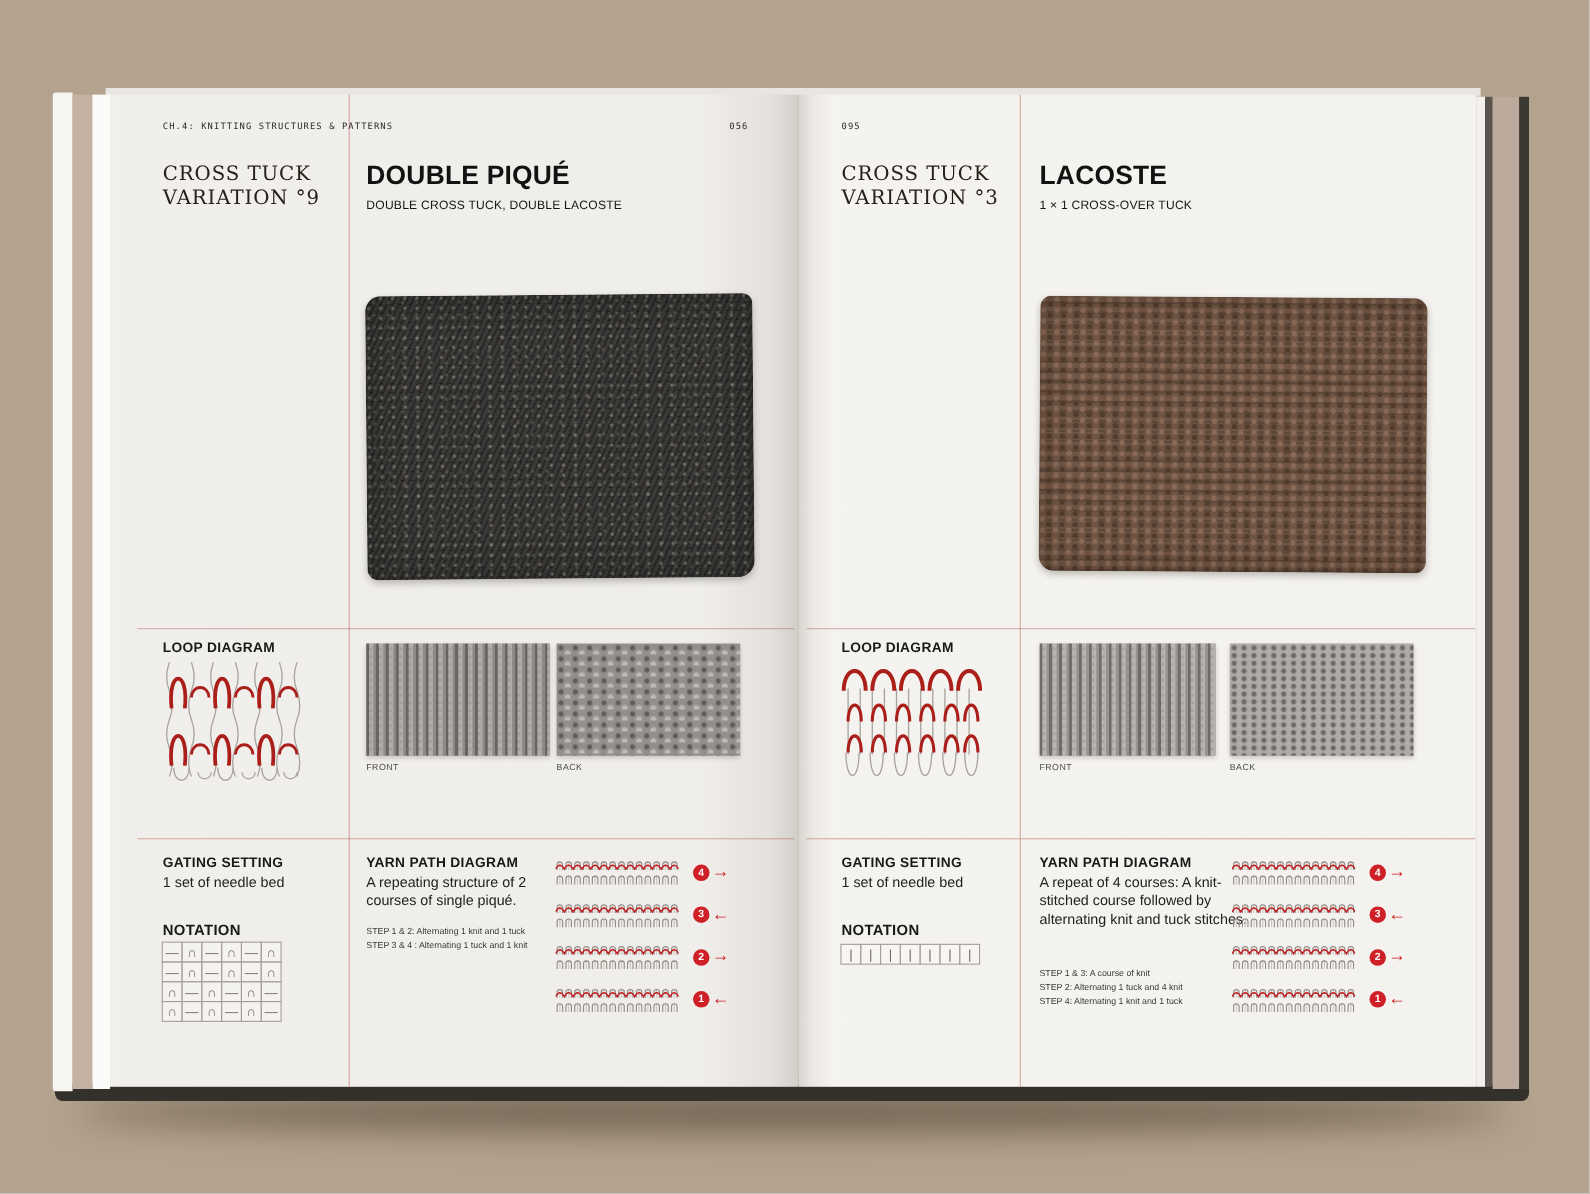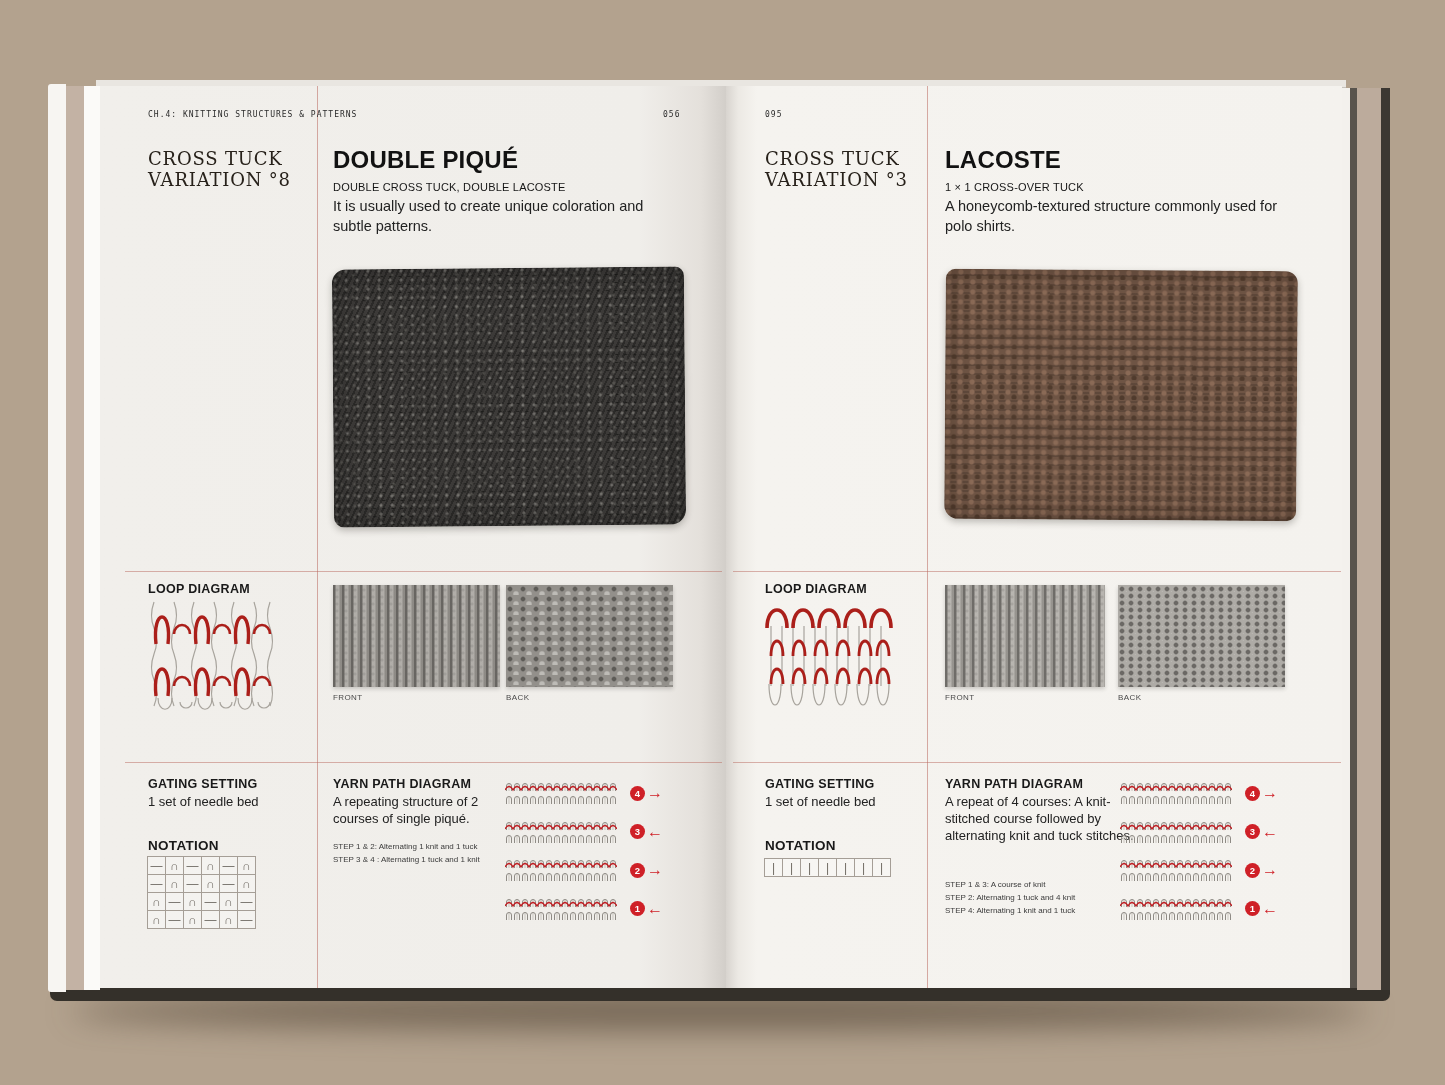--- a/index.html
+++ b/index.html
@@ -105,26 +105,25 @@
   <div class="abs page-left">
     <div class="abs vrule" style="left:217px;top:0;height:902px;"></div>
     <div class="abs hrule" style="left:25px;top:485px;width:597px;"></div>
     <div class="abs hrule" style="left:25px;top:676px;width:597px;"></div>
 
     <div class="abs mono-head" style="left:48px;top:24px;text-align:right;">CH.4: KNITTING STRUCTURES &amp; PATTERNS</div>
     <div class="abs mono-head" style="left:563px;top:24px;">056</div>
 
     <div class="abs serif-title" style="left:48px;top:62px;">
       <span style="display:block;">CROSS TUCK</span>
-      <span style="display:block;">VARIATION °8</span>
+      <span style="display:block;">VARIATION °9</span>
     </div>
 
     <div class="abs main-title" style="left:233px;top:60px;">DOUBLE PIQUÉ</div>
     <div class="abs sub-title" style="left:233px;top:95px;">DOUBLE CROSS TUCK, DOUBLE LACOSTE</div>
-    <div class="abs descr" style="left:233px;top:111px;width:335px;">It is usually used to create unique coloration and subtle patterns.</div>
 
     <div class="abs swatch-dark" style="left:233px;top:182px;width:352px;height:258px;"></div>
 
     <div class="abs sec-label" style="left:48px;top:496px;">LOOP DIAGRAM</div>
     <div class="abs" style="left:46px;top:512px;">
       <svg width="130" height="118" viewBox="0 0 130 118">
         <g stroke="#a8a49d" stroke-width="1.2" fill="none">
           <path d="M8 4 q-5 14 0 26 q5 14 0 26 q-5 14 0 26 q5 14 0 26"></path>
           <path d="M28 4 q5 14 0 26 q-5 14 0 26 q5 14 0 26 q-5 14 0 26"></path>
           <path d="M48 4 q-5 14 0 26 q5 14 0 26 q-5 14 0 26 q5 14 0 26"></path>
@@ -256,21 +255,20 @@
 
     <div class="abs mono-head" style="left:39px;top:24px;">095</div>
 
     <div class="abs serif-title" style="left:39px;top:62px;">
       <span style="display:block;">CROSS TUCK</span>
       <span style="display:block;">VARIATION °3</span>
     </div>
 
     <div class="abs main-title" style="left:219px;top:60px;">LACOSTE</div>
     <div class="abs sub-title" style="left:219px;top:95px;">1 × 1 CROSS-OVER TUCK</div>
-    <div class="abs descr" style="left:219px;top:111px;width:345px;">A honeycomb-textured structure commonly used for polo shirts.</div>
 
     <div class="abs swatch-brown" style="left:219px;top:184px;width:352px;height:250px;"></div>
 
     <div class="abs sec-label" style="left:39px;top:496px;">LOOP DIAGRAM</div>
     <div class="abs" style="left:37px;top:512px;">
       <svg width="130" height="118" viewBox="0 0 130 118">
         <g stroke="#a8a49d" stroke-width="1.2" fill="none">
           <path d="M8 28 V88 M19 28 V88 M30 28 V88 M41 28 V88 M52 28 V88 M63 28 V88 M74 28 V88 M85 28 V88 M96 28 V88 M107 28 V88 M118 28 V88"></path>
           <path d="M6 86 C6 114 18 114 18 86 M28 86 C28 114 40 114 40 86 M50 86 C50 114 62 114 62 86 M72 86 C72 114 84 114 84 86 M94 86 C94 114 106 114 106 86 M114 86 C114 114 126 114 126 86"></path>
         </g>

